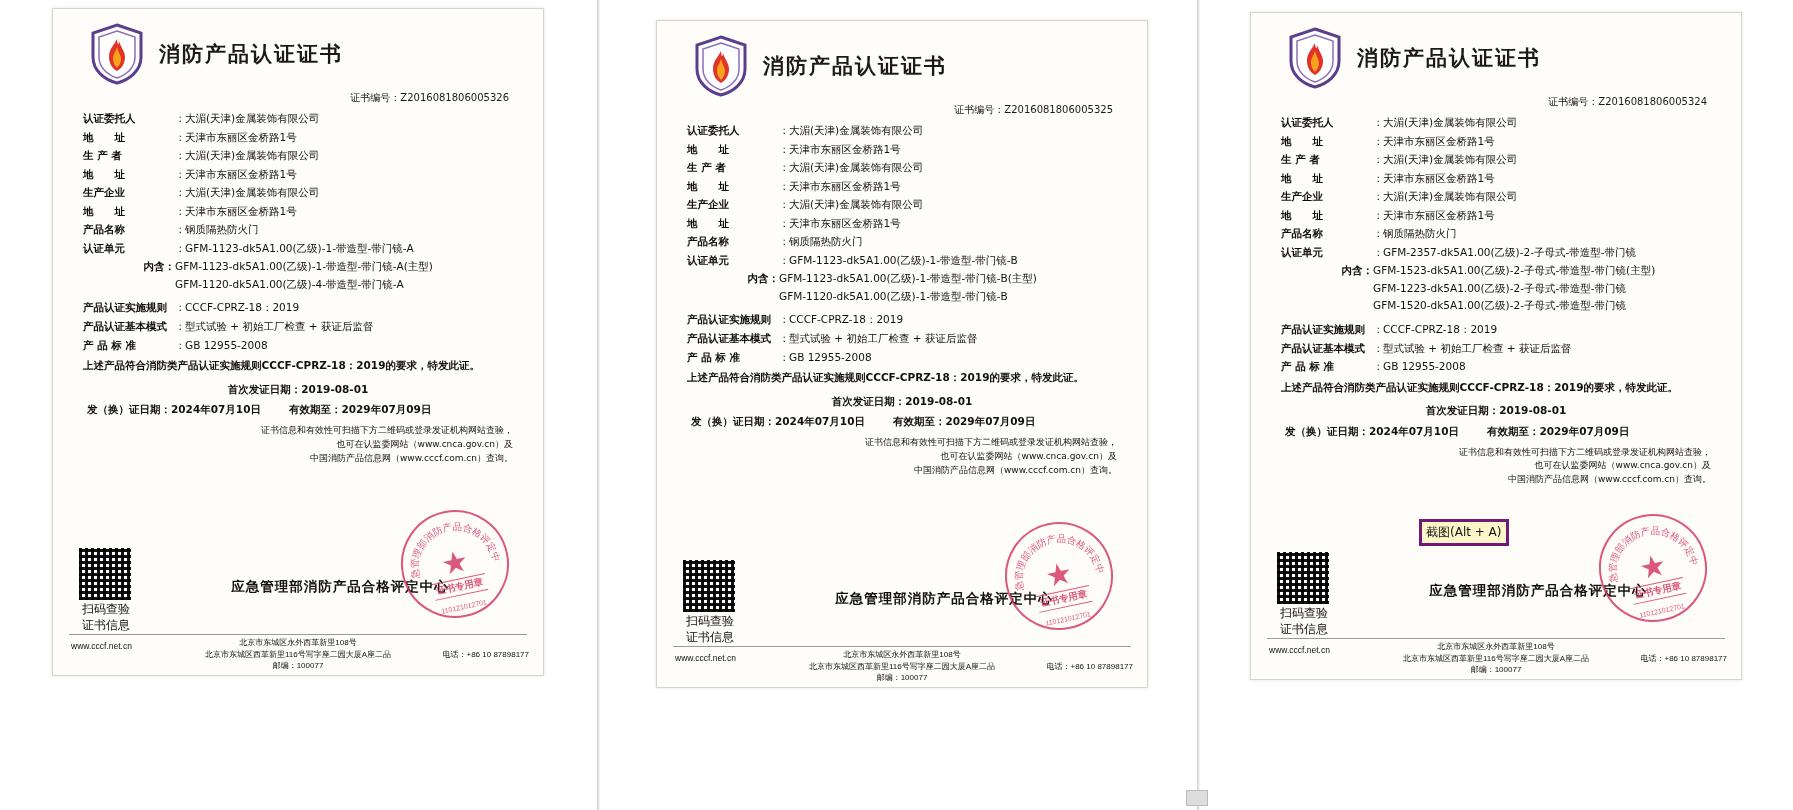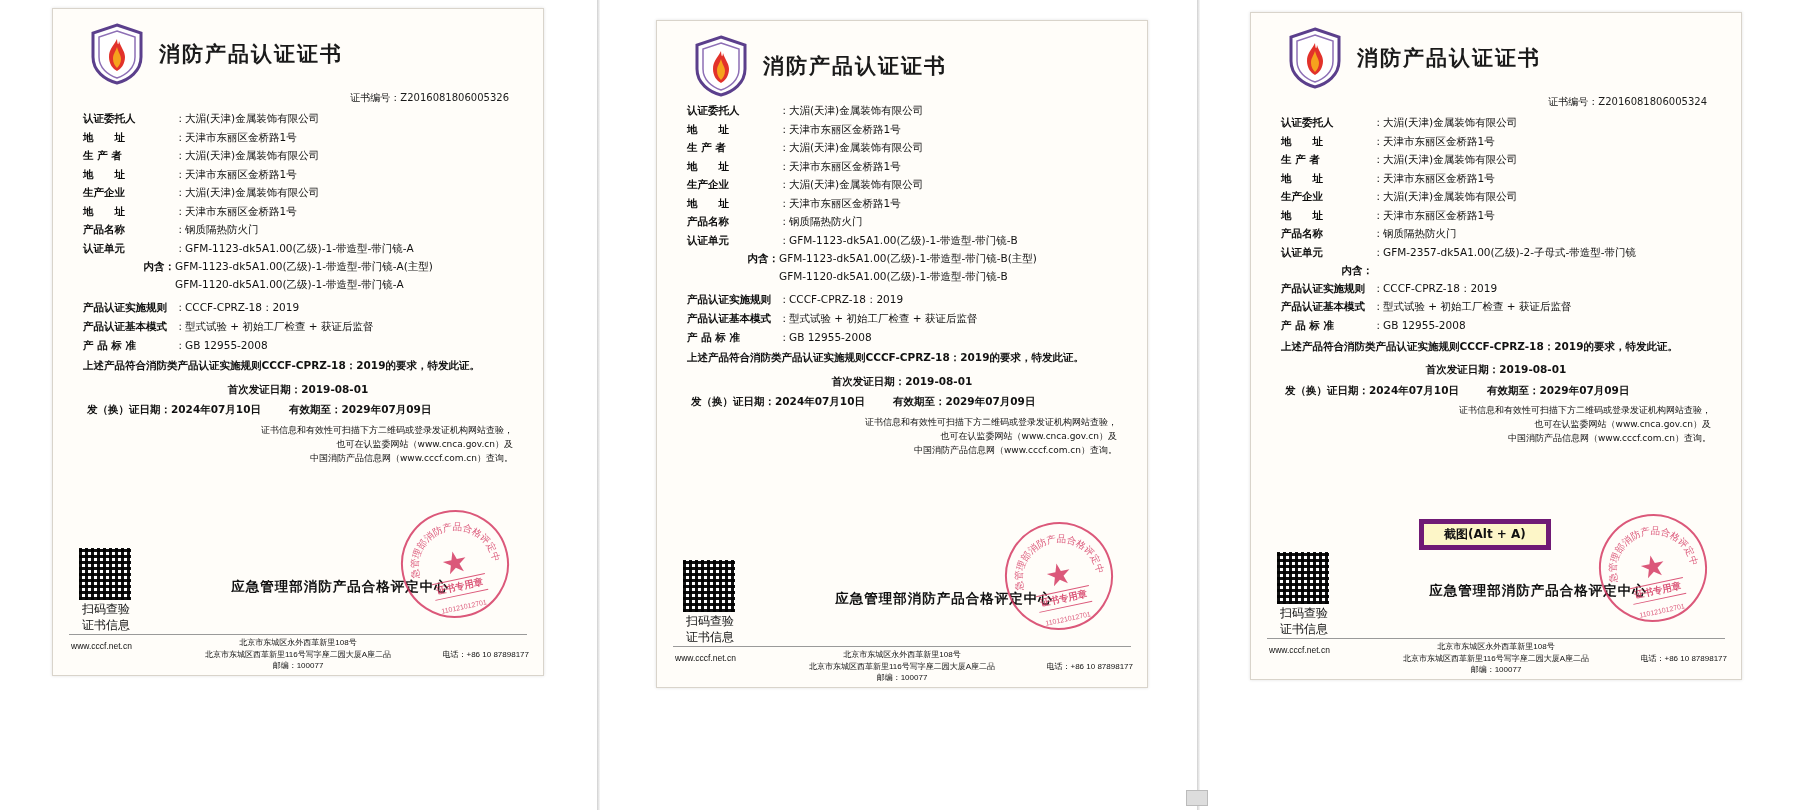--- a/index.html
+++ b/index.html
@@ -264,25 +264,25 @@
   }
   .bottom .tel {
     position: absolute;
     right: 14px;
     top: 14px;
     font-size: 8px;
   }
   .tooltip {
     position: absolute;
     background: #fdf6c8;
-    border: 5px solid #701a75;
+    border: 3px solid #701a75;
     color: #111;
     font-size: 12px;
-    font-weight: bold;
-    padding: 2px 20px;
+    font-weight: normal;
+    padding: 2px 4px;
     font-family: "DejaVu Sans", "Liberation Sans", sans-serif;
     z-index: 40;
   }
   .taskbar-dot {
     position: absolute;
     left: 1186px;
     top: 790px;
     width: 20px;
     height: 14px;
     background: #dddddd;
@@ -352,21 +352,21 @@
         <div class="row">
             <div class="lbl">认证单元</div>
             <div class="colon">：</div>
             <div class="val">GFM-1123-dk5A1.00(乙级)-1-带造型-带门镜-A</div>
           </div>
 
         <div class="subrow">
           <div class="sublbl">内含：</div>
           <div class="sublist">
             <div>GFM-1123-dk5A1.00(乙级)-1-带造型-带门镜-A(主型)</div>
-            <div>GFM-1120-dk5A1.00(乙级)-1-带造型-带门镜-A</div>
+            <div>GFM-1120-dk5A1.00(乙级)-4-带造型-带门镜-A</div>
           </div>
         </div>
 
         <div class="row">
             <div class="lbl">产品认证实施规则</div>
             <div class="colon">：</div>
             <div class="val">CCCF-CPRZ-18：2019</div>
           </div>
         <div class="row">
             <div class="lbl">产品认证基本模式</div>
@@ -445,20 +445,23 @@
           <svg viewBox="0 0 52 62" width="52" height="62">
             <path d="M26 2 L50 10 L50 34 C50 48 38 57 26 60 C14 57 2 48 2 34 L2 10 Z" fill="#ffffff" stroke="#5b3f8c" stroke-width="3"></path>
             <path d="M26 8 L44 14 L44 34 C44 45 35 52 26 55 C17 52 8 45 8 34 L8 14 Z" fill="none" stroke="#8d6fb5" stroke-width="1.5"></path>
             <path d="M26 16 C22 24 18 26 18 34 C18 41 22 46 26 48 C30 46 34 41 34 34 C34 28 30 25 28 18 C27.6 22 26.5 23 26 16 Z" fill="#e2322a"></path>
             <path d="M26 24 C24 30 22 31 22 36 C22 40 24 43 26 45 C28 43 30 40 30 36 C30 32 27.5 30 26 24 Z" fill="#f6a21d"></path>
           </svg>
         </div>
         <div class="title">消防产品认证证书</div>
       </div>
 
+      <div class="certno">
+        <span>证书编号：</span><span>Z2016081806005325</span>
+      </div>
 
       <div class="body">
         <div class="row">
             <div class="lbl">认证委托人</div>
             <div class="colon">：</div>
             <div class="val">大湄(天津)金属装饰有限公司</div>
           </div>
         <div class="row">
             <div class="lbl">地　　址</div>
             <div class="colon">：</div>
@@ -633,20 +636,25 @@
             <div class="val">钢质隔热防火门</div>
           </div>
         <div class="row">
             <div class="lbl">认证单元</div>
             <div class="colon">：</div>
             <div class="val">GFM-2357-dk5A1.00(乙级)-2-子母式-带造型-带门镜</div>
           </div>
 
         <div class="subrow">
           <div class="sublbl">内含：</div>
+          <div class="sublist">
+            <div>GFM-1523-dk5A1.00(乙级)-2-子母式-带造型-带门镜(主型)</div>
+            <div>GFM-1223-dk5A1.00(乙级)-2-子母式-带造型-带门镜</div>
+            <div>GFM-1520-dk5A1.00(乙级)-2-子母式-带造型-带门镜</div>
+          </div>
         </div>
 
         <div class="row">
             <div class="lbl">产品认证实施规则</div>
             <div class="colon">：</div>
             <div class="val">CCCF-CPRZ-18：2019</div>
           </div>
         <div class="row">
             <div class="lbl">产品认证基本模式</div>
             <div class="colon">：</div>

